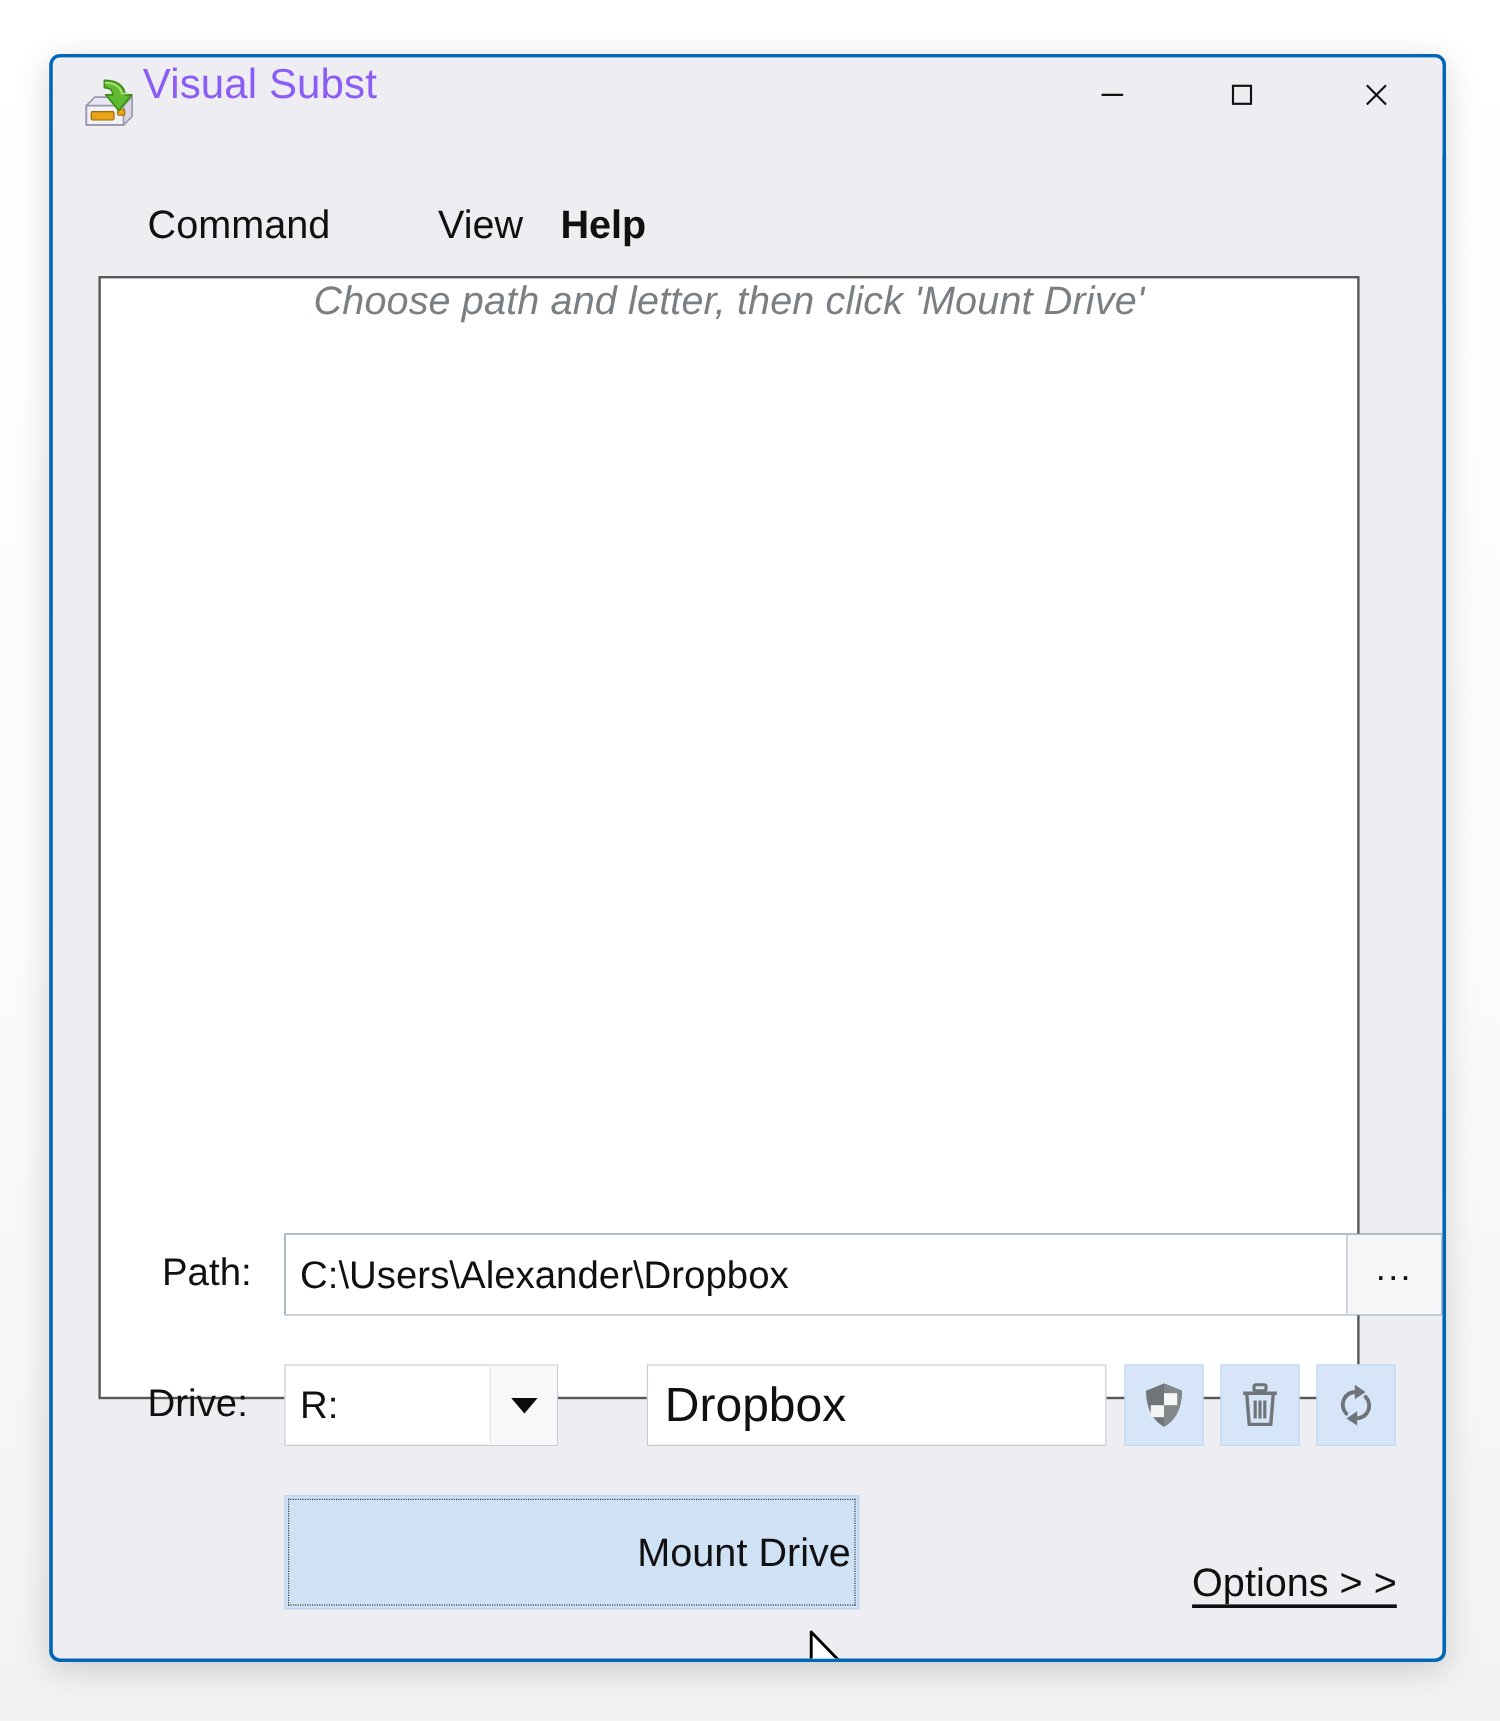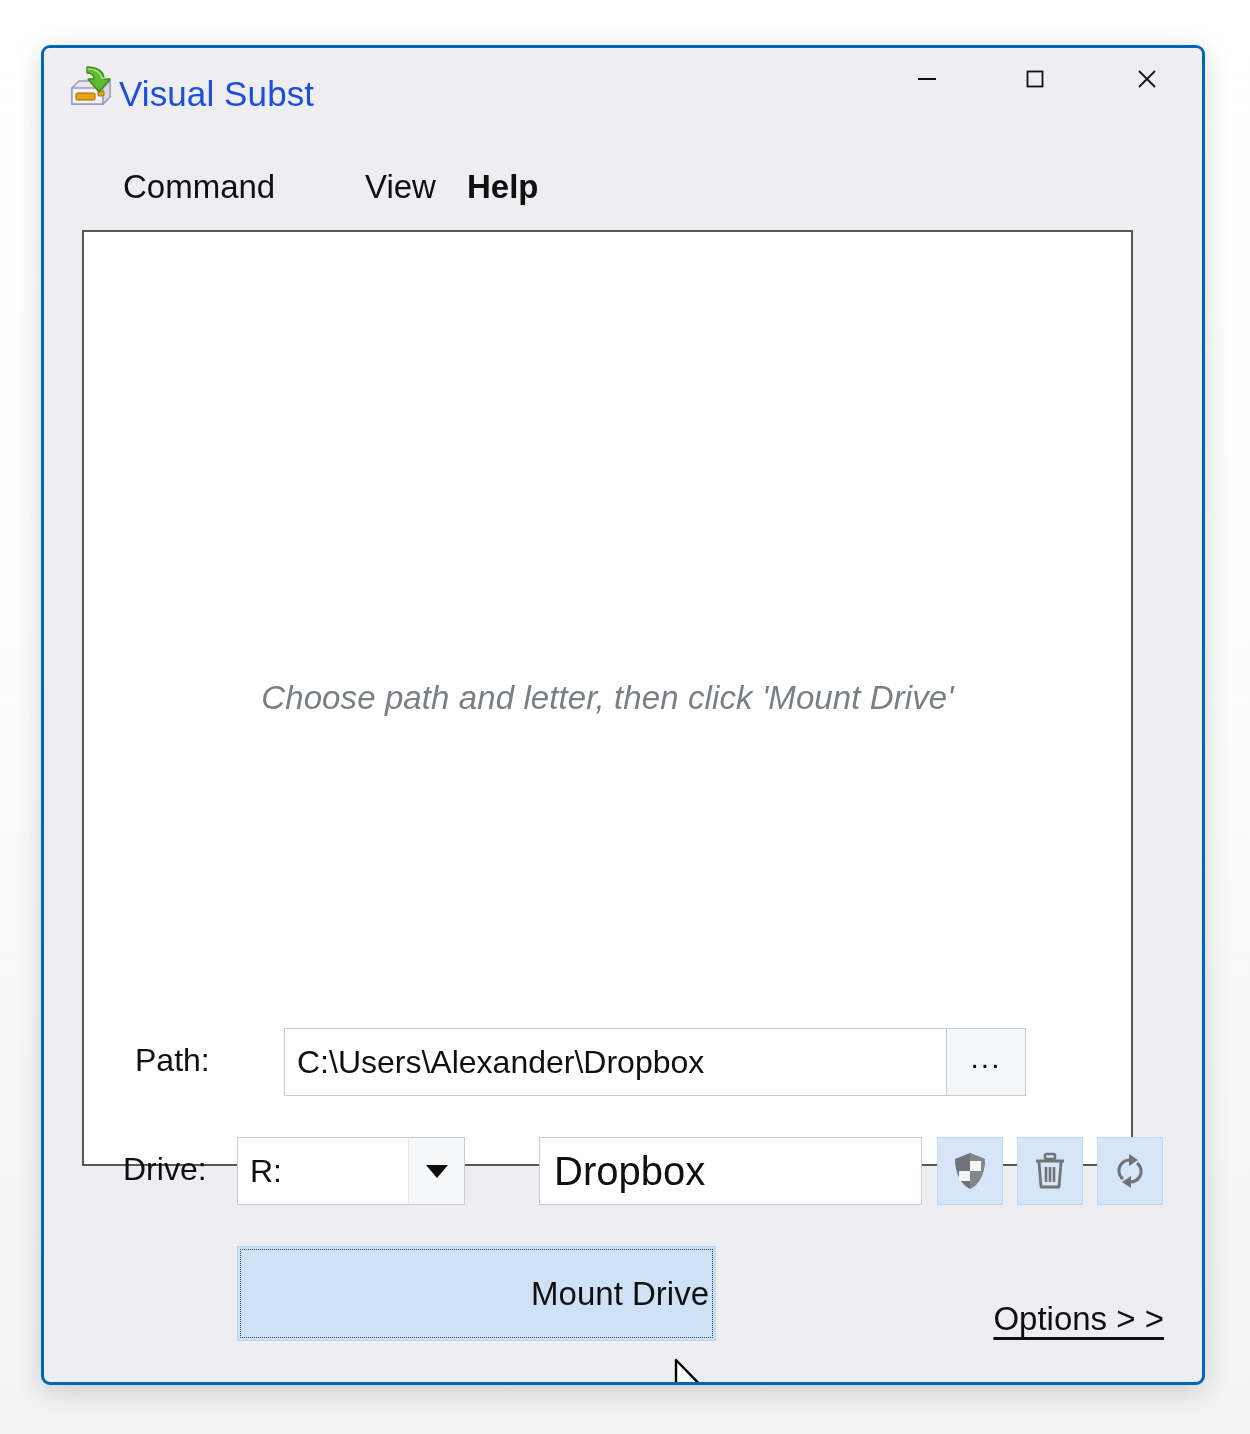--- a/index.html
+++ b/index.html
@@ -39,23 +39,23 @@
   #app-icon {
     position: absolute;
     left: 21px;
     top: 13px;
     width: 52px;
     height: 52px;
   }
   #title-text {
     position: absolute;
     left: 75px;
-    top: 26px;
+    top: 3px;
     font-size: 35px;
-    color: #1d4ed8;
+    color: #8b5cf6;
     letter-spacing: 0.1px;
     white-space: nowrap;
   }
   .win-btn {
     position: absolute;
     top: 0;
     width: 78px;
     height: 62px;
     background: transparent;
     border: none;
@@ -90,21 +90,20 @@
   #drive-list {
     position: absolute;
     left: 38px;
     top: 182px;
     width: 1051px;
     height: 936px;
     box-sizing: border-box;
     background: #ffffff;
     border: 2px solid #585858;
     display: flex;
-    align-items: center;
     justify-content: center;
   }
   #list-placeholder {
     font-size: 33px;
     font-style: italic;
     color: #7a7f84;
     white-space: nowrap;
     letter-spacing: 0.1px;
   }
 
@@ -120,27 +119,26 @@
     position: absolute;
     left: 91px;
     top: 14px;
     font-size: 32px;
     color: #101010;
   }
   #path-input-group {
     position: absolute;
     left: 193px;
     top: 0;
-    width: 742px;
+    width: 965px;
     height: 68px;
     box-sizing: border-box;
     border: 1px solid #c8ccd4;
     background: #0c4a6e;
     display: flex;
-    margin-left: 47px;
   }
   #path-input {
     flex: 1 1 auto;
     border: none;
     outline: none;
     background: #ffffff;
     font-family: "Liberation Sans", sans-serif;
     font-size: 32px;
     color: #101010;
     padding: 0 12px;

